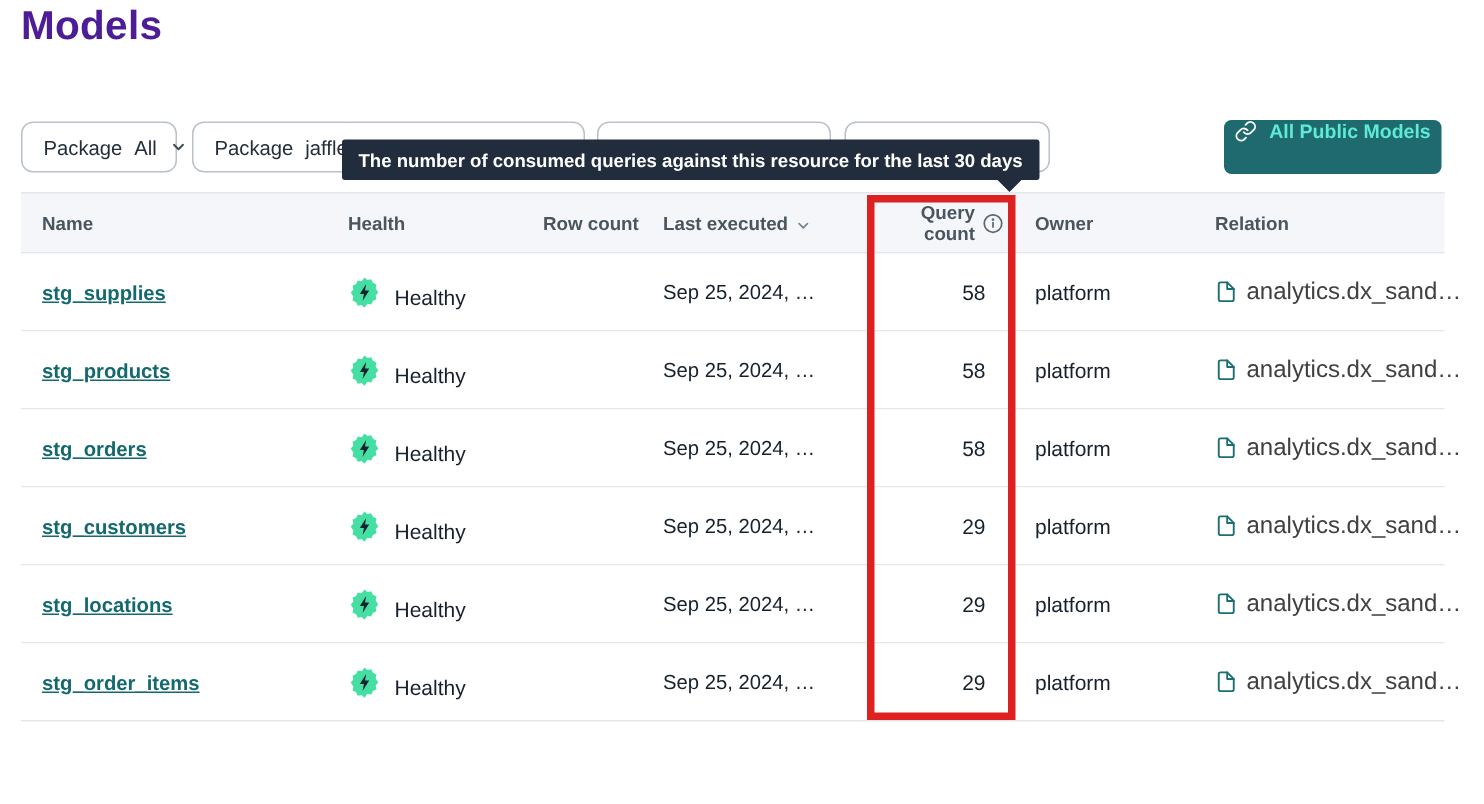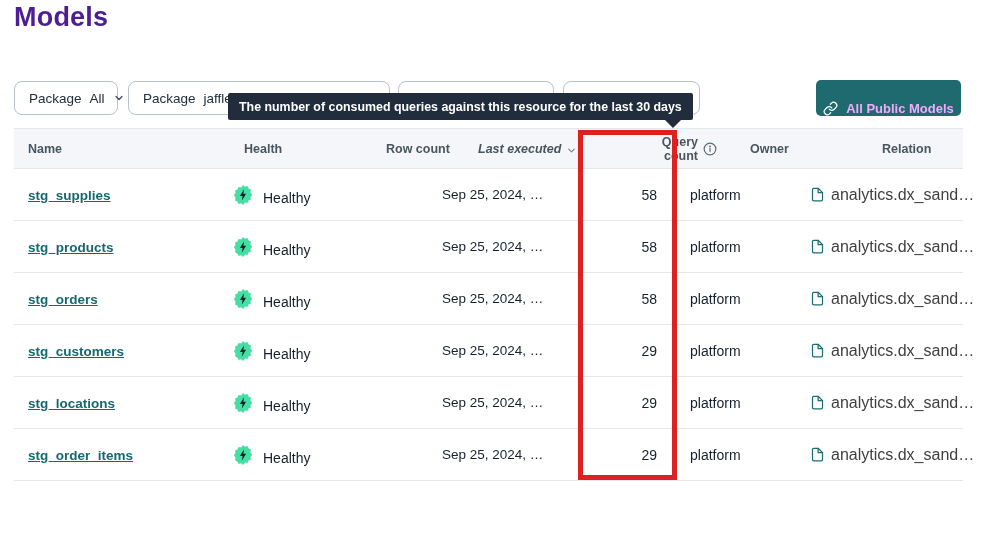--- a/index.html
+++ b/index.html
@@ -13,45 +13,45 @@
         background:#fff; display:flex; align-items:center; gap:8px; padding:0 12px 0 14px;
         font-size:13.5px; color:#222e3b; }
   .dd-status  { left:14px;  width:104px; }
   .dd-package { left:128px; width:262px; }
   .dd-3 { left:398px; width:156px; }
   .dd-4 { left:563px; width:137px; justify-content:flex-end; }
   .dd .chev { margin-left:auto; display:flex; align-items:center; }
   .dd-4 .chev { margin-left:0; }
 
   .btn-public { position:absolute; left:816px; top:80px; width:145px; height:36px;
-        background:#1e6a6e; color:#f0abfc; border:none; border-radius:5px; cursor:pointer;
-        display:flex; align-items:flex-end; justify-content:center; gap:8px;
+        background:#1e6a6e; color:#5eead4; border:none; border-radius:5px; cursor:pointer;
+        display:flex; align-items:flex-start; justify-content:center; gap:8px;
         font-size:13px; font-weight:700; font-family:"Liberation Sans", sans-serif; }
 
   
   .tooltip { position:absolute; left:228px; top:93px; height:27px; z-index:10;
         background:#212d3c; color:#ffffff; border-radius:2px; padding:0 11px;
         display:flex; align-items:center; font-size:12.4px; font-weight:700; white-space:nowrap; }
   .tooltip::after { content:""; position:absolute; top:100%; right:12px;
         border:8px solid transparent; border-top-color:#212d3c; border-bottom-width:0; }
 
   
   .table { position:absolute; left:14px; top:128px; width:949px; }
   .thead, .trow { display:grid; grid-template-columns:218px 130px 80px 136px 99px 133px 153px; align-items:center; }
   .thead { height:41px; background:#f4f6f9; border-top:1px solid #e4e7ea; border-bottom:1px solid #e4e7ea;
-        font-size:12.5px; font-weight:700; color:#49555f;gap:12px; }
+        font-size:12.5px; font-weight:700; color:#49555f; }
   .trow { height:52px; border-bottom:1px solid #e4e7ea; font-size:14px; background:#fff; }
   .c-name { padding-left:14px; }
   .c-health { display:flex; align-items:flex-end; gap:9px; }
   .c-exec { font-size:13.5px; }
   .c-query { text-align:right; padding-right:20px; }
   .thead .c-query { text-align:right; padding-left:6px; display:flex; align-items:center; gap:5px; padding-right:8px; }
   .c-owner { padding-left:13px; }
   .c-relation { display:flex; align-items:center; gap:6px; }
-  .hcell-flex { display:flex; align-items:flex-end; gap:5px;font-style:italic; }
+  .hcell-flex { display:flex; align-items:flex-end; gap:5px; }
 
   a.model-link { color:#14696f; font-weight:700; font-size:13.5px; text-decoration:underline; cursor:pointer; }
   a.relation-link { color:#404040; font-size:16px; text-decoration:none; cursor:pointer; }
 
   .badge { width:22px; height:22px; display:inline-flex; align-items:center; justify-content:center; position:relative; }
 
   
   .highlight-rect { position:absolute; left:578px; top:130px; width:99px; height:350px;
         border:5px solid #dd2020; pointer-events:none; z-index:5; }
 </style>

